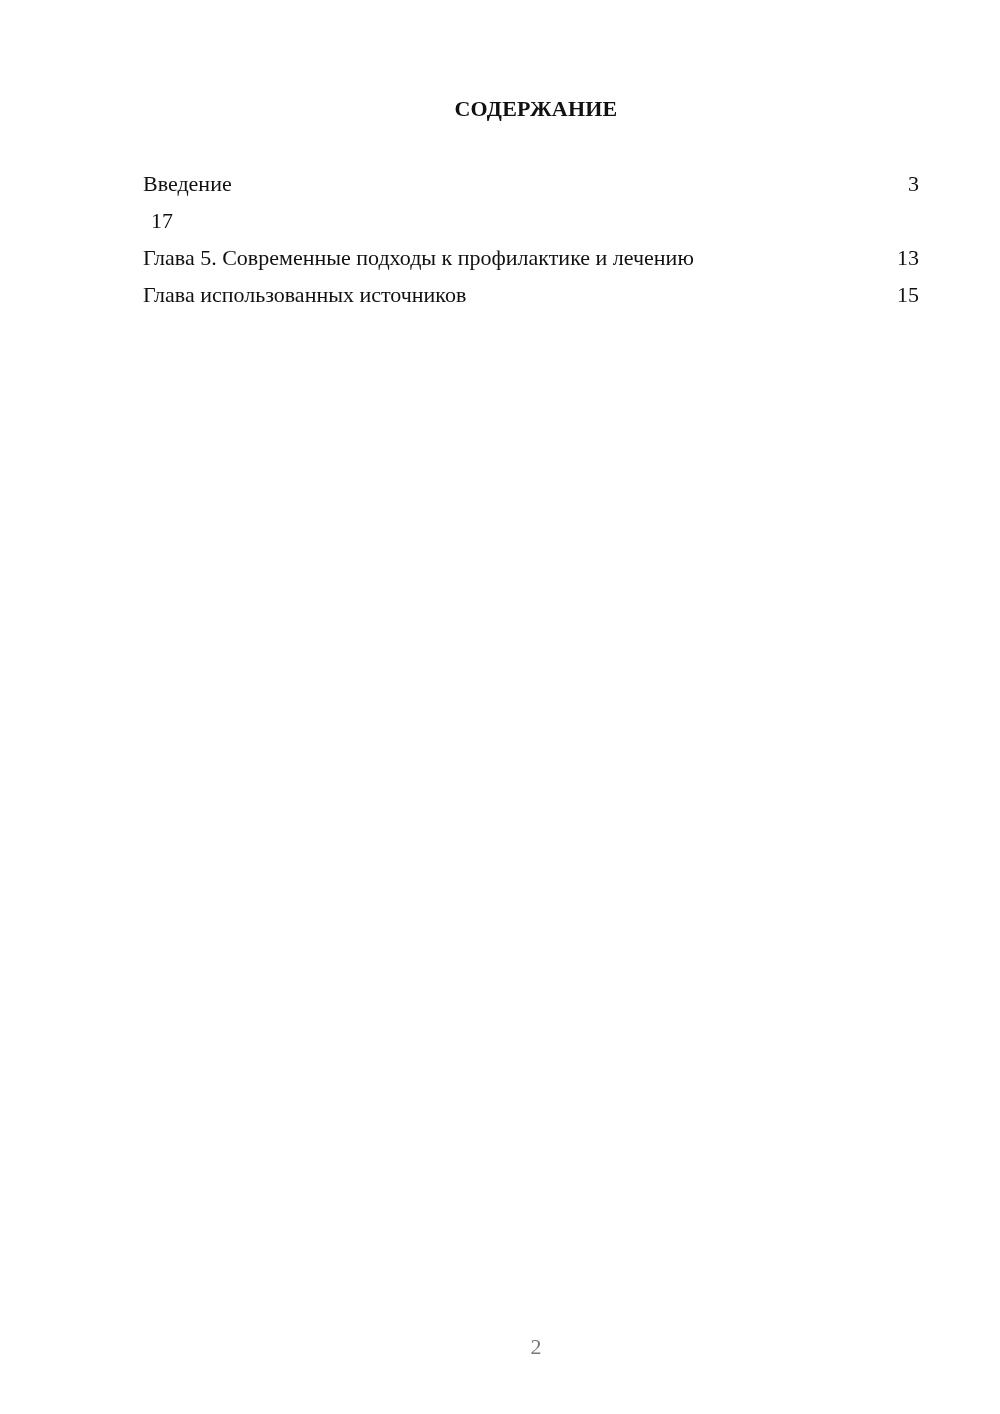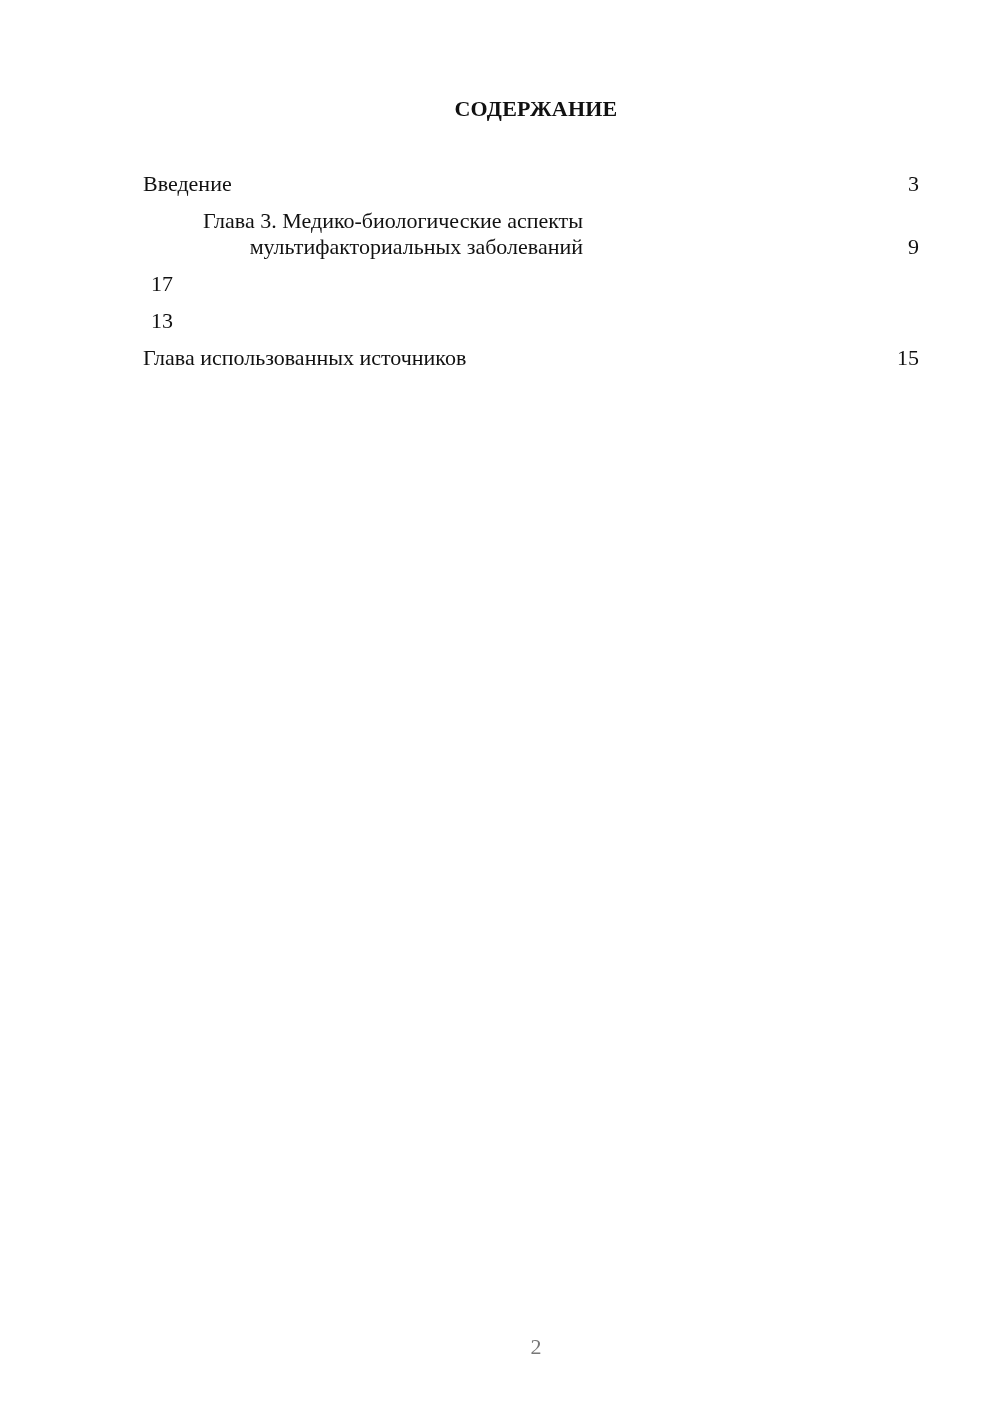--- a/index.html
+++ b/index.html
@@ -3,43 +3,40 @@
 <meta charset="utf-8">
 <style>
   html, body { margin:0; padding:0; background:#ffffff; }
   body { width:1000px; height:1414px; position:relative; overflow:hidden;
          font-family:"Liberation Serif", "DejaVu Serif", serif; color:#111; }
   .title { position:absolute; top:96px; left:0; width:1072px; text-align:center;
            font-weight:bold; font-size:22px; letter-spacing:0.2px; }
   .toc { position:absolute; top:171px; left:143px; width:776px; }
   .entry { display:flex; justify-content:space-between; align-items:flex-end;
            font-size:22px; line-height:26px; margin-bottom:11px; }
-  .entry .text { max-width:650px;text-align:right; }
+  .entry .text { max-width:650px; }
   .entry .page { text-align:right; min-width:30px; }
   .pagenum { position:absolute; top:1334px; left:0; width:1072px; text-align:center;
              font-size:22px; color:#777; }
 </style>
 </head>
 <body>
 
 <div class="title">СОДЕРЖАНИЕ</div>
 
 <div class="toc">
   <div class="entry">
     <span class="text">Введение</span>
     <span class="page">3</span>
   </div>
   <div class="entry">
-    <span class="text" style="max-width:440px">Глава 3. Медико-биологические аспекты мультифакториальных заболеваний</span>
-    <span class="page">9</span>
-  </div>
-  <div class="entry">
     <span class="page">17</span>
   </div>
   <div class="entry">
+    <span class="text">Глава 5. Современные подходы к профилактике и лечению</span>
     <span class="page">13</span>
   </div>
   <div class="entry">
     <span class="text">Глава использованных источников</span>
     <span class="page">15</span>
   </div>
 </div>
 
 <div class="pagenum">2</div>
 

